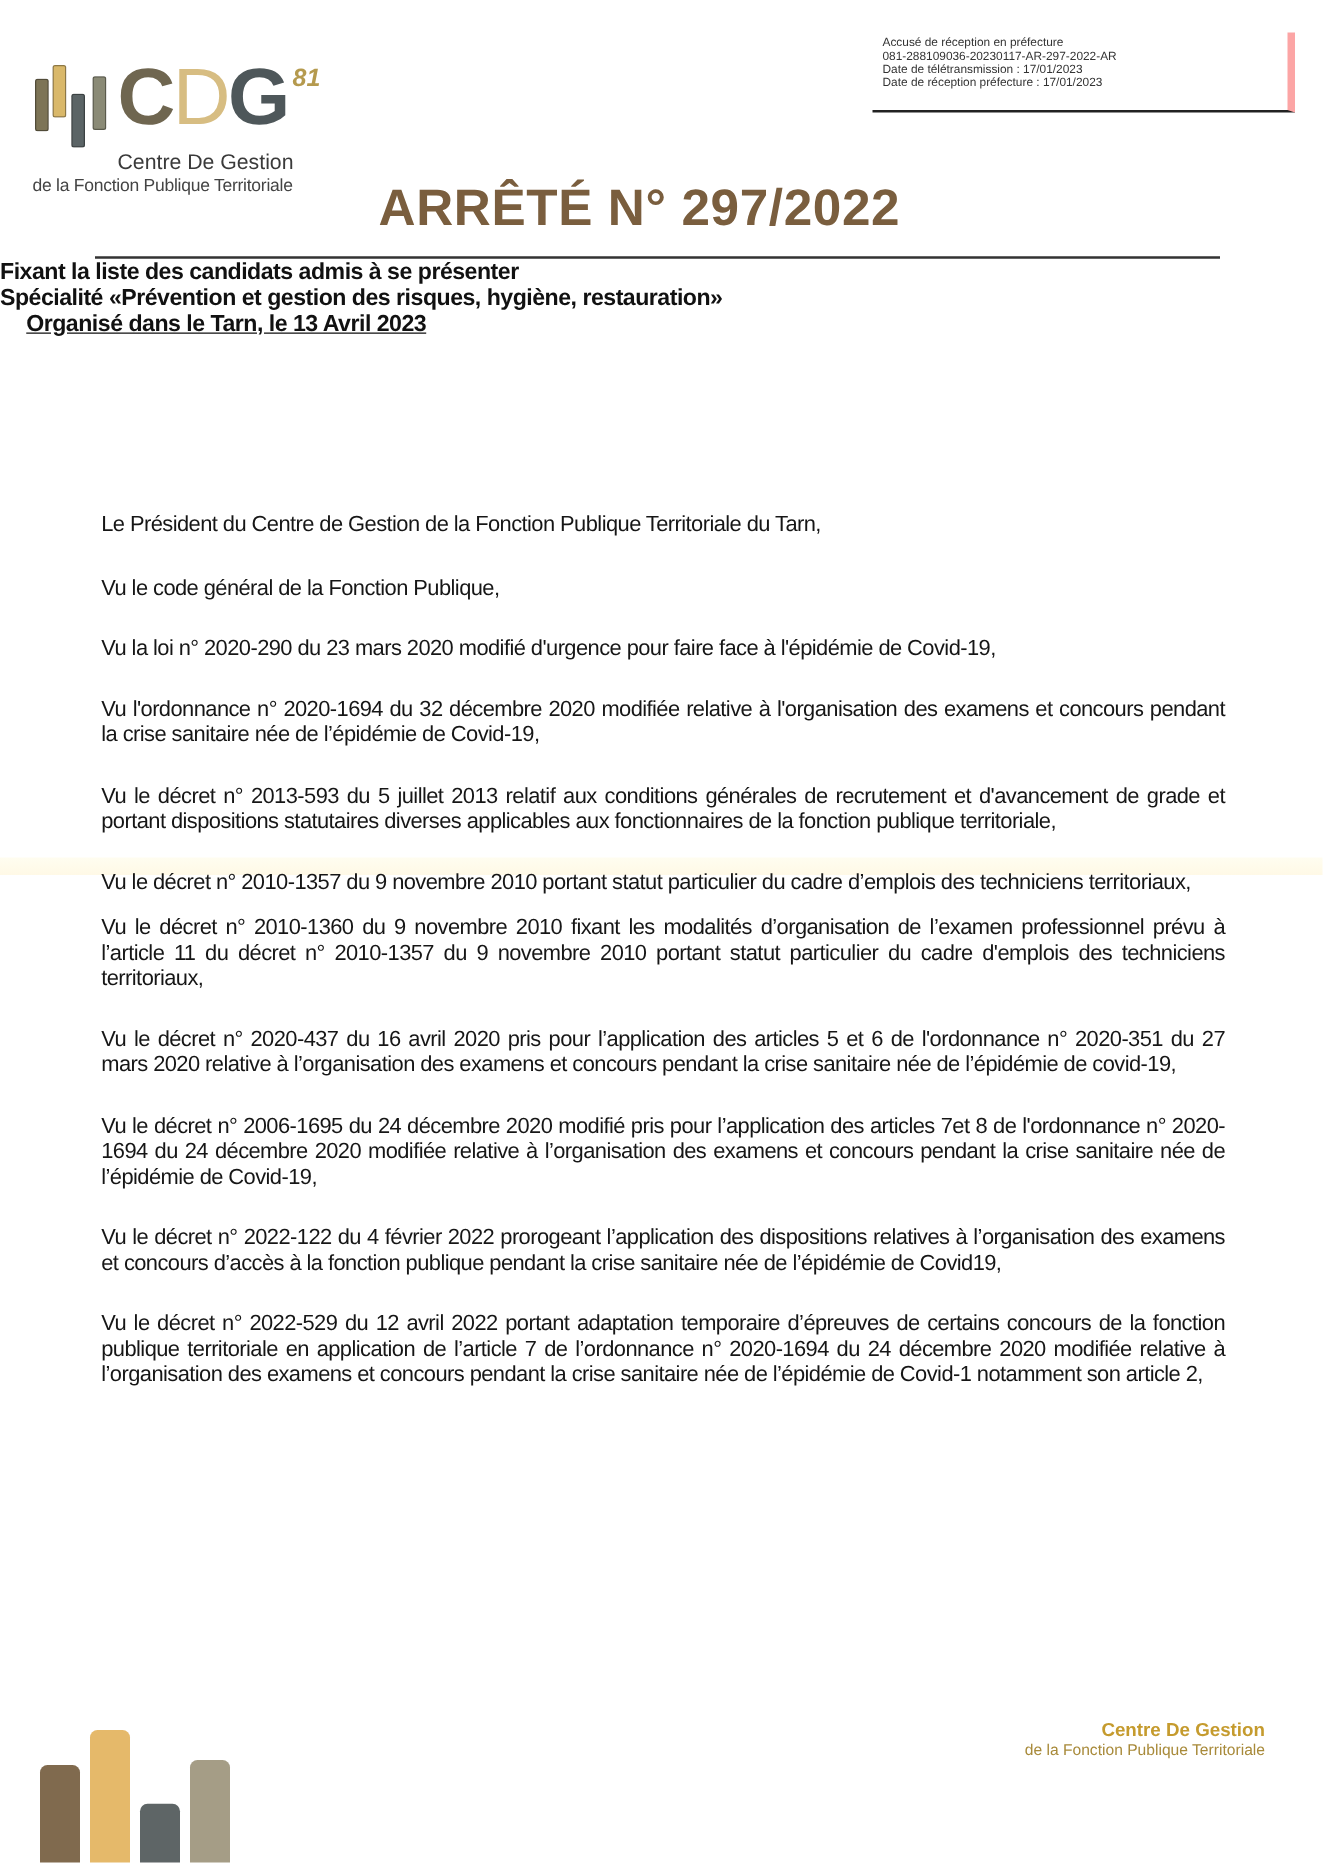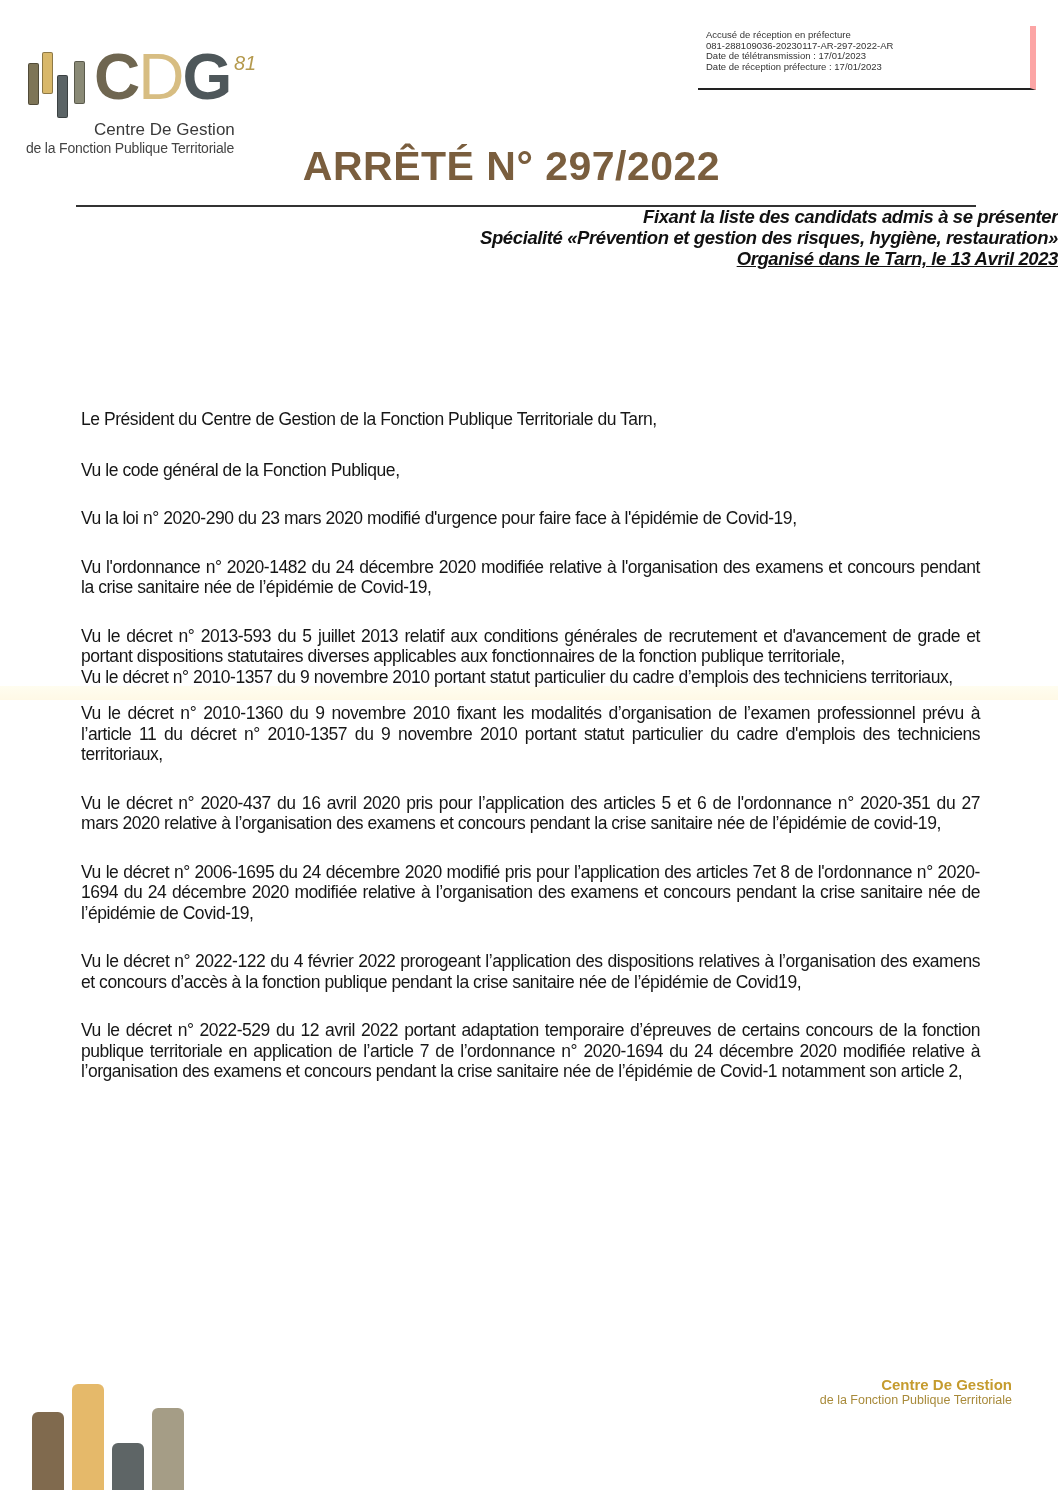--- a/index.html
+++ b/index.html
@@ -16,31 +16,31 @@
     .logo { position: absolute; left: 24px; top: 48px; width: 260px; height: 115px; }
     .logo .bar { position: absolute; width: 11px; border-radius: 2px; border: 1px solid rgba(0,0,0,0.35); box-sizing: border-box; }
     .logo .b1 { left: 4px; top: 15px; height: 42px; background: #7d7456; }
     .logo .b2 { left: 18px; top: 4px; height: 42px; background: #d9b86a; }
     .logo .b3 { left: 33px; top: 27px; height: 43px; background: #5b6466; }
     .logo .b4 { left: 50px; top: 13px; height: 43px; background: #8a8a76; }
     .logo .cdg { position: absolute; left: 70px; top: -6px; font-family: "Liberation Sans", sans-serif; font-size: 64px; font-weight: bold; letter-spacing: -2px; line-height: 70px; }
     .logo .cdg .c { color: #6f6650; }
     .logo .cdg .d { color: #d7bd82; font-weight: normal; }
     .logo .cdg .g { color: #4e575a; }
-    .logo .sup { position: absolute; left: 210px; top: 4px; font-size: 20px; font-style: italic; color: #b59a4e; }
+    .logo .sup { position: absolute; left: 210px; top: 4px; font-size: 20px; font-style: italic; color: #b59a4e; font-weight: bold; }
     .logo .name1 { position: absolute; left: 70px; top: 72px; font-size: 17px; color: #3a3a3a; white-space: nowrap; }
     .logo .name2 { position: absolute; left: 2px; top: 92px; font-size: 14px; color: #444; white-space: nowrap; letter-spacing: -0.2px; }
 
     
     .title { position: absolute; left: 0; width: 1029px; top: 143px; text-align: center; font-size: 41px; font-weight: bold; color: #7a5e3e; letter-spacing: 0.5px; }
     .title span { position: relative; left: -3px; }
 
     .rule { position: absolute; left: 76px; top: 205px; width: 900px; height: 2px; background: #333; }
 
-    .subtitle { position: absolute; left: 0; width: 1058px; top: 206px; text-align: right; font-family: "Liberation Sans", sans-serif; font-weight: bold; font-size: 18.5px; line-height: 21px; color: #111; font-style: italic; }
+    .subtitle { position: absolute; left: 0; width: 1058px; top: 206px; text-align: left; font-family: "Liberation Sans", sans-serif; font-weight: bold; font-size: 18.5px; line-height: 21px; color: #111; }
     .subtitle .line { display: block; white-space: nowrap; letter-spacing: -0.4px; }
     .subtitle .u { text-decoration: underline; padding-left: 21px; }
 
     
     .body { position: absolute; left: 81px; top: 409px; width: 899px; font-family: "Liberation Sans", sans-serif; font-size: 17.5px; line-height: 20.5px; color: #161616; }
     .body p { margin: 0; text-align: justify; letter-spacing: -0.45px; }
 
     
     .foot-logo { position: absolute; left: 30px; top: 1372px; width: 160px; height: 124px; }
     .foot-logo .fb { position: absolute; bottom: 6px; width: 32px; border-radius: 6px 6px 0 0; }
@@ -85,22 +85,22 @@
 <div class="subtitle">
   <span class="line">Fixant la liste des candidats admis à se présenter</span>
   <span class="line">Spécialité «Prévention et gestion des risques, hygiène, restauration»</span>
   <span class="line u">Organisé dans le Tarn, le 13 Avril 2023</span>
 </div>
 
 <div class="body">
   <p style="margin-bottom:30px">Le Président du Centre de Gestion de la Fonction Publique Territoriale du Tarn,</p>
   <p style="margin-bottom:28px">Vu le code général de la Fonction Publique,</p>
   <p style="margin-bottom:28px">Vu la loi n° 2020-290 du 23 mars 2020 modifié d'urgence pour faire face à l'épidémie de Covid-19,</p>
-  <p style="margin-bottom:28px">Vu l'ordonnance n° 2020-1482 du 24 décembre 2020 modifiée relative à l'organisation des examens et concours pendant la crise sanitaire née de l’épidémie de Covid-19,</p>
-  <p style="">Vu le décret n° 2013-593 du 5 juillet 2013 relatif aux conditions générales de recrutement et d'avancement de grade et portant dispositions statutaires diverses applicables aux fonctionnaires de la fonction publique territoriale,</p>
+  <p style="margin-bottom:28px">Vu l'ordonnance n° 2020-1694 du 32 décembre 2020 modifiée relative à l'organisation des examens et concours pendant la crise sanitaire née de l’épidémie de Covid-19,</p>
+  <p style="margin-bottom:28px">Vu le décret n° 2013-593 du 5 juillet 2013 relatif aux conditions générales de recrutement et d'avancement de grade et portant dispositions statutaires diverses applicables aux fonctionnaires de la fonction publique territoriale,</p>
   <p style="margin-bottom:16px">Vu le décret n° 2010-1357 du 9 novembre 2010 portant statut particulier du cadre d’emplois des techniciens territoriaux,</p>
   <p style="margin-bottom:28px">Vu le décret n° 2010-1360 du 9 novembre 2010 fixant les modalités d’organisation de l’examen professionnel prévu à l’article 11 du décret  n° 2010-1357 du 9 novembre 2010 portant statut particulier du cadre d'emplois des techniciens territoriaux,</p>
   <p style="margin-bottom:28px">Vu le décret n° 2020-437 du 16 avril 2020 pris pour l’application des articles 5 et 6 de l'ordonnance n° 2020-351 du 27 mars 2020 relative à l’organisation des examens et concours pendant la crise sanitaire née de l’épidémie de covid-19,</p>
   <p style="margin-bottom:28px">Vu le décret n° 2006-1695 du 24 décembre 2020 modifié pris pour l’application des articles 7et 8 de l'ordonnance n° 2020-1694 du 24 décembre 2020 modifiée relative à l’organisation des examens et concours pendant la crise sanitaire née de l’épidémie de Covid-19,</p>
   <p style="margin-bottom:28px">Vu le décret n° 2022-122 du 4 février 2022 prorogeant l’application des dispositions relatives à l’organisation des examens et concours d’accès à la fonction publique pendant la crise sanitaire née de l’épidémie de Covid19,</p>
   <p>Vu le décret n° 2022-529 du 12 avril 2022 portant adaptation temporaire d’épreuves de certains concours de la fonction publique territoriale en application de l’article 7 de l’ordonnance n° 2020-1694 du 24 décembre 2020 modifiée relative à l’organisation des examens et concours pendant la crise sanitaire née de l’épidémie de Covid-1 notamment son article 2,</p>
 </div>
 
 <div class="foot-logo">
   <div class="fb f1"></div>

